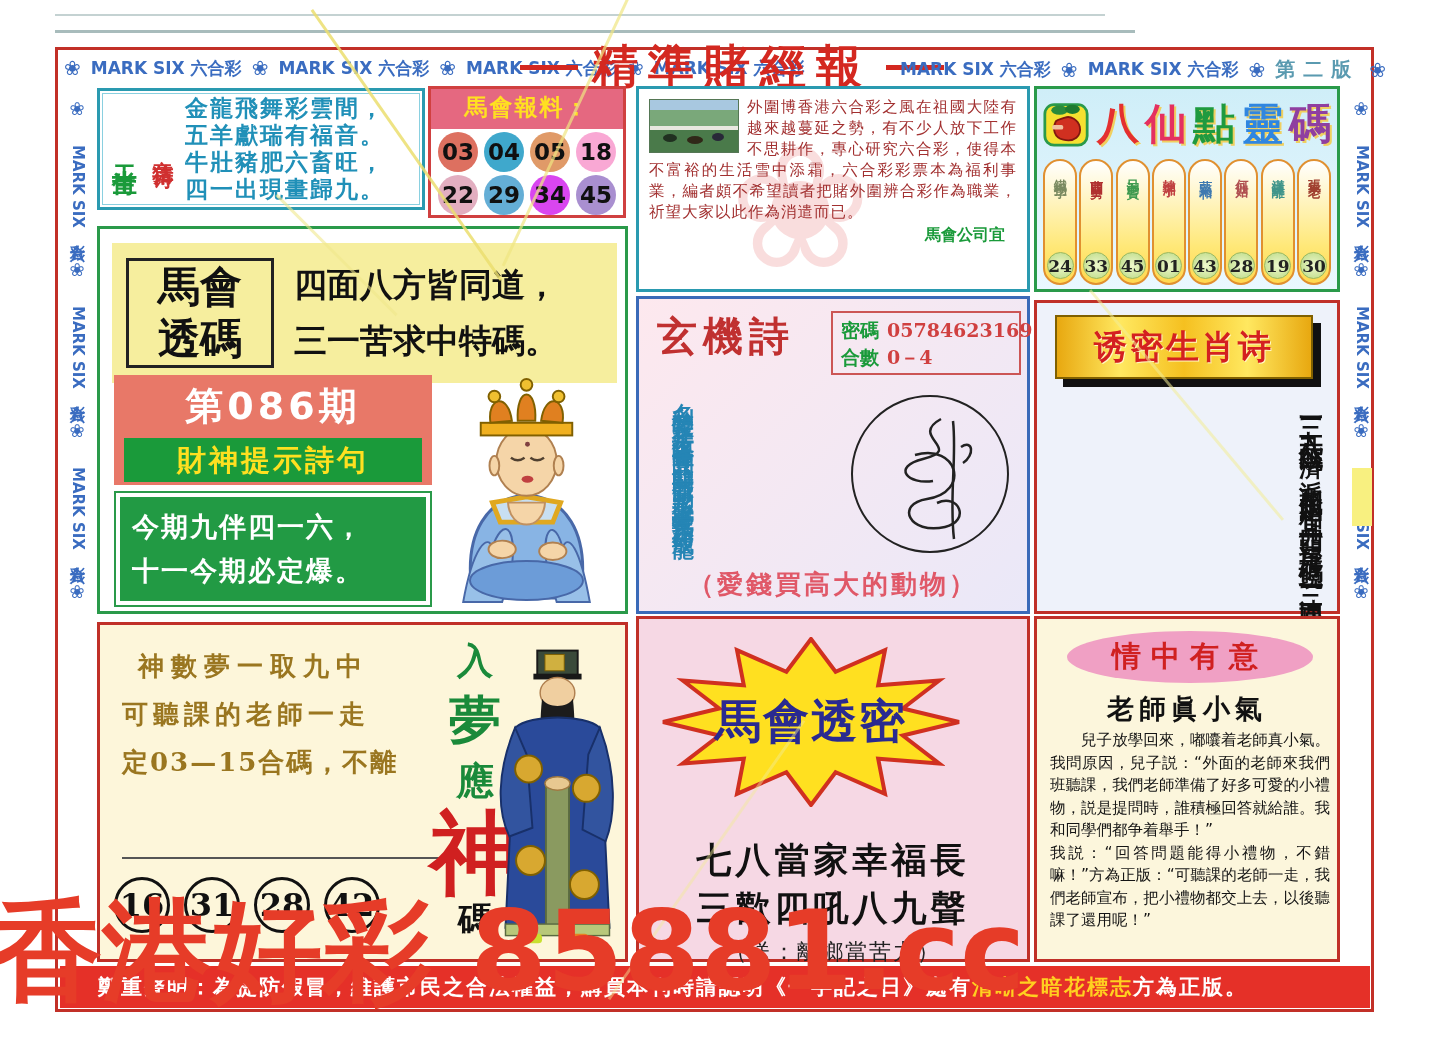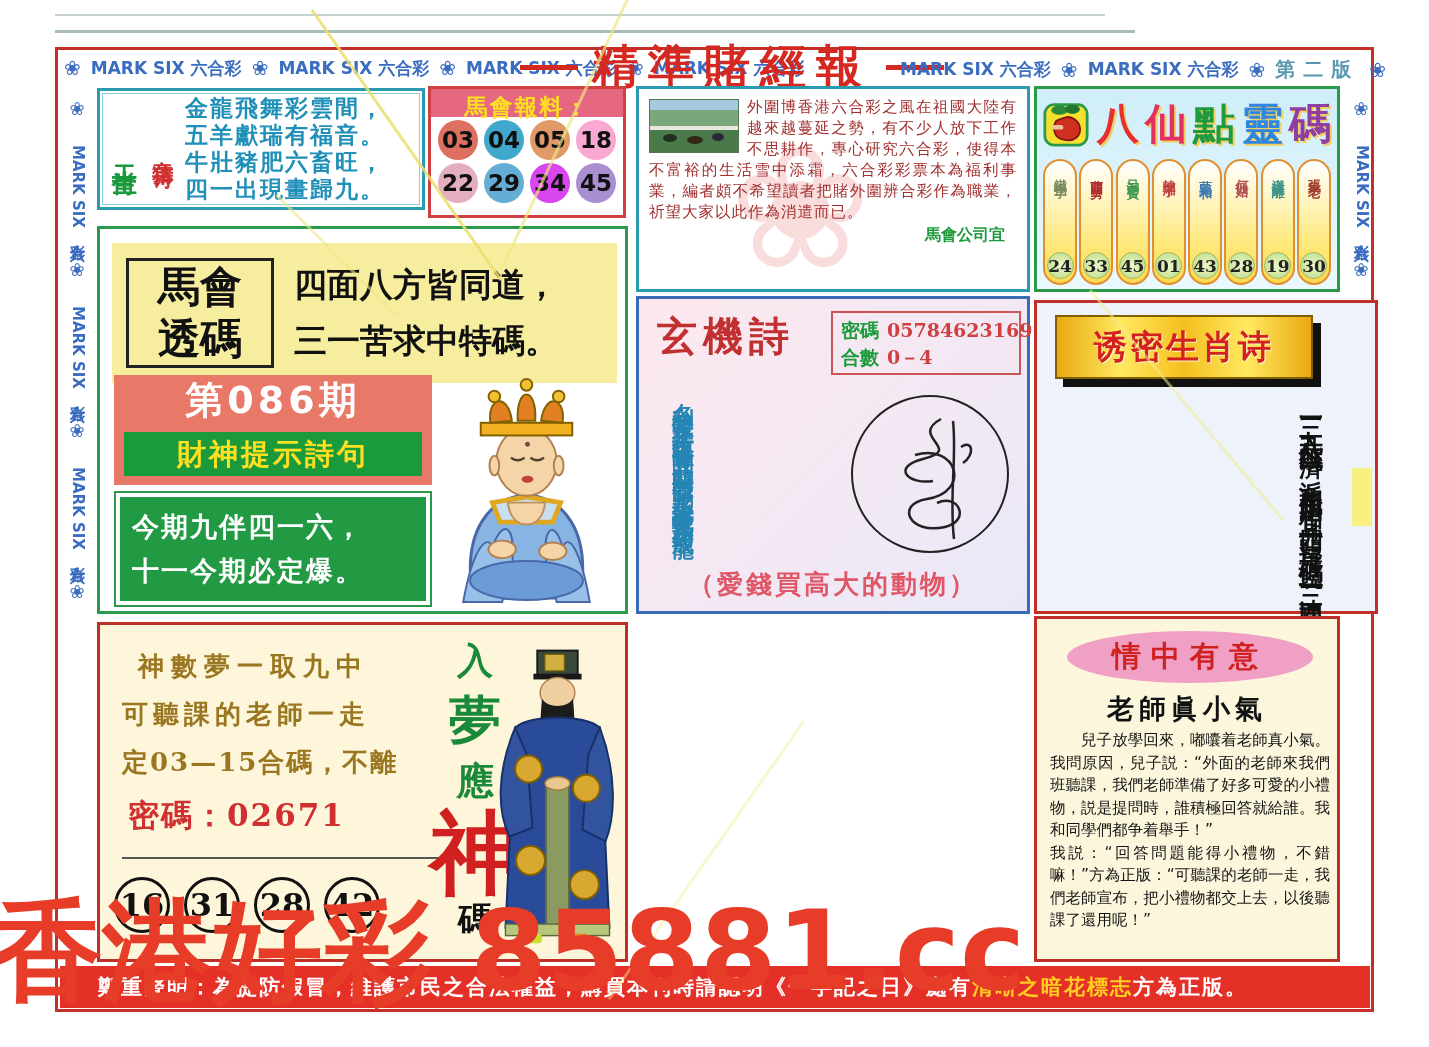--- a/index.html
+++ b/index.html
@@ -30,21 +30,21 @@
 
   
   .p-zodiac { left:97px; top:88px; width:328px; height:122px; border:3px solid #2a9ab0; box-shadow:0 0 0 2px #fff inset, 0 0 0 3px #8ad0e0 inset; display:flex; align-items:center; padding:6px 8px; gap:8px; }
   .vt { writing-mode:vertical-rl; text-orientation:upright; font-weight:bold; white-space:nowrap; }
   .zodiac-main { color:#1a9a3a; font-size:25px; letter-spacing:2px; }
   .zodiac-sub { color:#d03030; font-size:21px; letter-spacing:4px; }
   .zodiac-lines { color:#2090b8; font-weight:bold; font-size:23px; line-height:27px; letter-spacing:2px; white-space:nowrap; }
 
   
   .p-report { left:428px; top:86px; width:198px; height:132px; border:3px solid #d04040; }
-  .report-head { height:28px; background:#e56880; color:#ffe020; font-weight:bold; font-size:23px; text-align:center; line-height:36px; letter-spacing:2px; }
+  .report-head { height:40px; background:#e56880; color:#ffe020; font-weight:bold; font-size:23px; text-align:center; line-height:36px; letter-spacing:2px; }
   .ball-row { display:flex; justify-content:space-around; padding:3px 4px 0 4px; }
   .ball { width:40px; height:40px; border-radius:50%; color:#101010; font-weight:bold; font-size:23px; display:flex; align-items:center; justify-content:center; }
 
   
   .p-article { left:636px; top:86px; width:394px; height:206px; border:3px solid #2a9ab0; padding:8px 10px; overflow:hidden; }
   .art-photo { float:left; width:90px; height:54px; margin:2px 8px 4px 0; border:1px solid #557755; }
   .art-flower { position:absolute; left:90px; top:20px; font-size:170px; color:rgba(230,120,120,0.25); z-index:0; }
   .art-body { position:relative; z-index:1; color:#a23030; font-size:15.5px; line-height:21px; letter-spacing:1px; text-align:justify; font-weight:500; }
   .art-sign { position:relative; z-index:1; color:#1a9a3a; font-weight:bold; text-align:right; font-size:16px; margin-top:2px; padding-right:12px; }
 
@@ -56,39 +56,39 @@
   .capsule { width:34px; height:126px; border:2px solid #e09030; border-radius:17px; background:linear-gradient(#ffffff,#ffe878 70%,#ffd850); display:flex; flex-direction:column; align-items:center; justify-content:space-between; padding:8px 0 4px 0; }
   .cap-name { writing-mode:vertical-rl; text-orientation:upright; font-size:13px; font-weight:bold; letter-spacing:3px; }
   .cap-num { width:27px; height:27px; border-radius:50%; background:radial-gradient(#eef8cc,#b8d880); border:1px solid #98b860; font-family:"DejaVu Serif", serif; font-size:17px; font-weight:bold; color:#222; display:flex; align-items:center; justify-content:center; }
 
   
   .p-green { left:97px; top:226px; width:531px; height:388px; border:3px solid #2a9a4a; }
   .touma-box { position:absolute; left:12px; top:14px; width:505px; height:140px; background:#f6ee9e; display:flex; align-items:center; padding:0 14px; gap:20px; }
   .touma-label { width:148px; height:110px; border:3px solid #222; display:grid; grid-template-rows:1fr 1fr; align-items:center; justify-items:center; font-family:"DejaVu Serif", serif; font-weight:bold; font-size:42px; line-height:1; color:#111; }
   .touma-lines { font-family:"DejaVu Serif", serif; font-weight:bold; font-size:33px; color:#111; line-height:56px; white-space:nowrap; }
   .issue-box { position:absolute; left:14px; top:146px; width:318px; height:110px; background:#e87868; text-align:center; }
-  .issue-num { color:#fff; font-weight:bold; font-size:38px; letter-spacing:4px; }
+  .issue-num { color:#fff; font-weight:bold; font-size:38px; letter-spacing:4px; padding-top:6px; }
   .issue-banner { margin:6px 10px 0 10px; height:44px; background:#1a9a3a; color:#ffe020; font-weight:bold; font-size:29px; line-height:44px; letter-spacing:3px; }
   .issue-poem { position:absolute; left:14px; top:262px; width:318px; height:116px; border:2px solid #2a9a4a; background:#fff; padding:4px; }
   .issue-poem-in { width:100%; height:100%; background:#229a44; color:#fff; font-family:"DejaVu Serif", serif; font-size:27px; font-weight:bold; display:flex; flex-direction:column; justify-content:center; padding-left:12px; gap:8px; letter-spacing:2px; }
   .buddha { position:absolute; left:334px; top:140px; }
 
   
   .p-xuanji { left:636px; top:296px; width:394px; height:318px; border:3px solid #3a6ab8; background:linear-gradient(135deg,#fde8ee,#eae8f8); }
   .xj-title { position:absolute; left:18px; top:10px; font-size:40px; font-weight:bold; color:#c03030; font-family:"DejaVu Serif", serif; letter-spacing:6px; }
   .xj-info { position:absolute; left:192px; top:12px; width:190px; height:64px; border:2px solid #cc5555; padding:4px 8px; font-size:19px; line-height:27px; white-space:nowrap; }
   .xj-info .lab { color:#1a9a3a; font-weight:bold; margin-right:8px; }
   .xj-info .val { color:#d04040; font-weight:bold; font-family:"DejaVu Serif", serif; }
   .xj-cols { position:absolute; left:16px; top:86px; height:205px; writing-mode:vertical-rl; display:flex; }
   .xj-col { writing-mode:vertical-rl; text-orientation:upright; color:#2585b5; font-weight:bold; font-size:22px; letter-spacing:5px; margin-left:13px; white-space:nowrap; }
   .xj-circle { position:absolute; left:212px; top:96px; width:158px; height:158px; border:2px solid #222; border-radius:50%; background:transparent; }
   .xj-hint { position:absolute; left:0; top:268px; width:100%; text-align:center; color:#e05868; font-size:26px; font-weight:bold; letter-spacing:3px; }
 
   
-  .p-sx { left:1034px; top:300px; width:344px; height:314px; border:3px solid #c03028; background:#eef2fa;padding-left:28px; }
+  .p-sx { left:1034px; top:300px; width:306px; height:314px; border:3px solid #c03028; background:#eef2fa;padding-left:28px; }
   .sx-shadow { position:absolute; left:26px; top:20px; width:258px; height:64px; background:#111; }
   .sx-plaque { position:absolute; left:18px; top:12px; width:258px; height:64px; background:linear-gradient(90deg,#e8a810,#ffe860,#f5c020,#ffe860,#e8a810); border:2px solid #806000; display:flex; align-items:center; justify-content:center; }
   .sx-plaque span { color:#d42020; font-weight:bold; font-size:33px; letter-spacing:3px; text-shadow:1px 1px 0 #fff8c0; }
   .sx-cols { position:absolute; left:16px; top:96px; height:210px; width:274px; writing-mode:vertical-rl; display:flex; justify-content:space-between; }
   .sx-col { writing-mode:vertical-rl; text-orientation:upright; color:#111; font-family:"DejaVu Serif", serif; font-weight:bold; font-size:24px; letter-spacing:6px; margin-left:32px; white-space:nowrap; }
 
   
   .p-dream { left:97px; top:622px; width:531px; height:340px; border:3px solid #c03028; background:#fdf6da; }
   .dream-line { position:absolute; font-family:"DejaVu Serif", serif; font-weight:bold; color:#9a7620; white-space:nowrap; }
   .dream-code { position:absolute; left:28px; top:170px; font-family:"DejaVu Serif", serif; font-weight:bold; color:#d03030; font-size:31px; letter-spacing:2px; }
@@ -365,21 +365,20 @@
       <div class="sx-col">一派和風兩相宜</div>
       <div class="sx-col">四頭一尾好碼現</div>
       <div class="sx-col">三一連同二來間</div>
     </div>
   </div>
 
   <div class="panel p-dream">
     <div class="dream-line" style="left:38px; top:24px; font-size:26px; letter-spacing:7px;">神數夢一取九中</div>
     <div class="dream-line" style="left:22px; top:72px; font-size:26px; letter-spacing:5px;">可聽課的老師一走</div>
     <div class="dream-line" style="left:22px; top:120px; font-size:26px; letter-spacing:2px;">定03—15合碼，不離</div>
-    <div class="dream-code">密碼：02671</div>
     <div class="dream-rule"></div>
     <div class="dream-balls">
       <div class="dream-ball">16</div>
       <div class="dream-ball">31</div>
       <div class="dream-ball">28</div>
       <div class="dream-ball">42</div>
     </div>
     <div class="dream-vert">
       <span class="dv1">入</span>
       <span class="dv2">夢</span>
@@ -403,20 +402,31 @@
         <circle cx="40" cy="230" r="15" fill="#d8a830" stroke="#806000" stroke-width="2"></circle>
         <circle cx="96" cy="255" r="15" fill="#d8a830" stroke="#806000" stroke-width="2"></circle>
         <ellipse cx="68" cy="150" rx="13" ry="7" fill="#e8c890" stroke="#a07840" stroke-width="1.5"></ellipse>
         <rect x="14" y="296" width="108" height="12" fill="#b8c87a" stroke="#5a6a40" stroke-width="1.5"></rect>
         <rect x="30" y="306" width="22" height="10" rx="4" fill="#c8e030"></rect>
         <rect x="76" y="306" width="24" height="12" rx="4" fill="#e88020"></rect>
       </svg>
     </div>
   </div>
 
+  <div class="panel p-toumi">
+    <div class="star-wrap">
+      <svg width="300" height="170" viewBox="0 0 300 170">
+        <polygon points="298,85 241.8,98.5 278.2,126.5 217.2,121.8 224,156.9 174.6,135.2 150,168 125.4,135.2 76,156.9 82.8,121.8 21.8,126.5 58.2,98.5 2,85 58.2,71.5 21.8,43.5 82.8,48.2 76,13.1 125.4,34.8 150,2 174.6,34.8 224,13.1 217.2,48.2 278.2,43.5 241.8,71.5" fill="#ffe020" stroke="#d03020" stroke-width="4"></polygon>
+      </svg>
+      <div class="star-text">馬會透密</div>
+    </div>
+    <div class="toumi-line" style="top:218px;">七八當家幸福長</div>
+    <div class="toumi-line" style="top:266px;">三歡四吼八九聲</div>
+    <div class="toumi-gift" style="top:318px;">（送：離鄉當苦力）</div>
+  </div>
 
   <div class="panel p-joke">
     <div class="joke-ellipse">
       <span>情中有意</span>
     </div>
     <div class="joke-sub">老師眞小氣</div>
     <div class="joke-body">
       <p class="ind">兒子放學回來，嘟囔着老師真小氣。我問原因，兒子説：“外面的老師來我們班聽課，我們老師準備了好多可愛的小禮物，説是提問時，誰積極回答就給誰。我和同學們都争着舉手！”</p>
       <p>我説：“回答問題能得小禮物，不錯嘛！”方為正版：“可聽課的老師一走，我們老師宣布，把小禮物都交上去，以後聽課了還用呢！”</p>
     </div>

